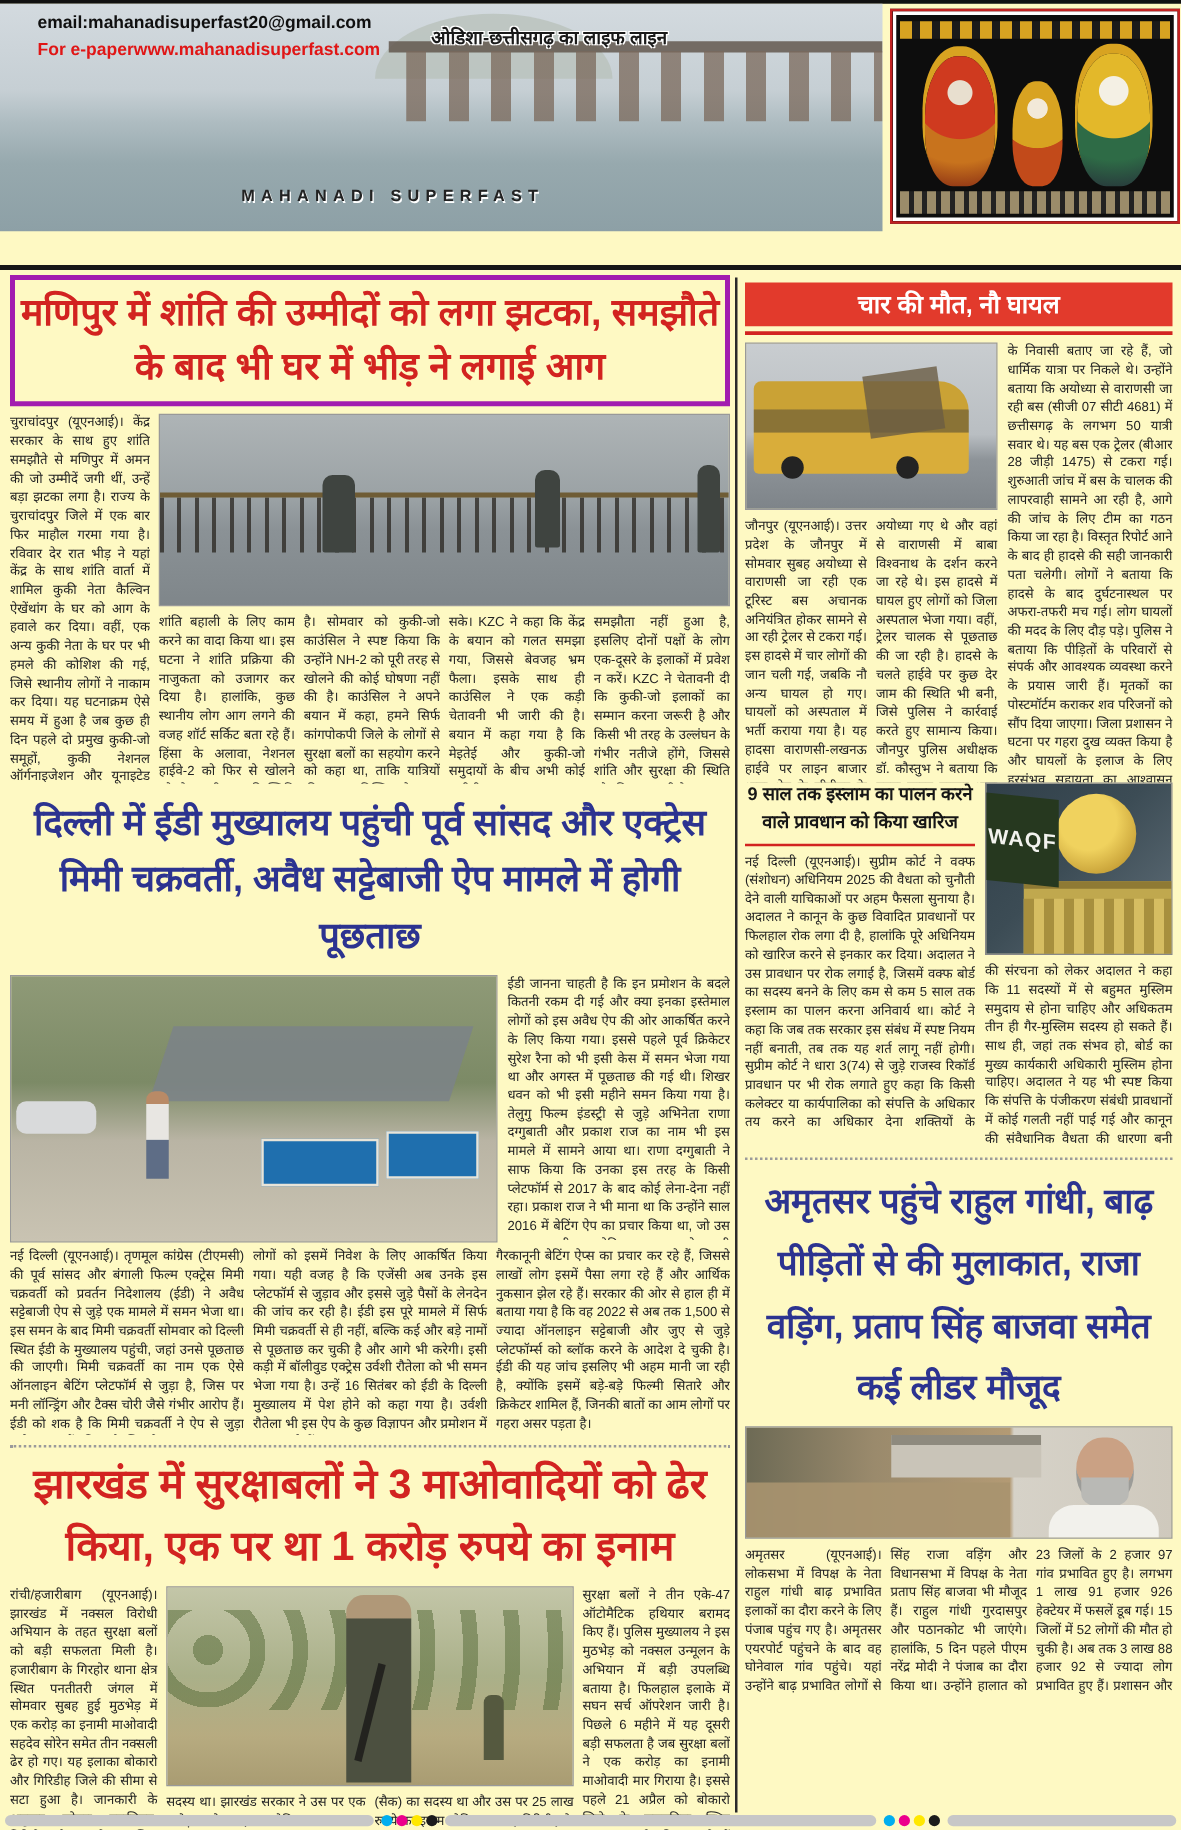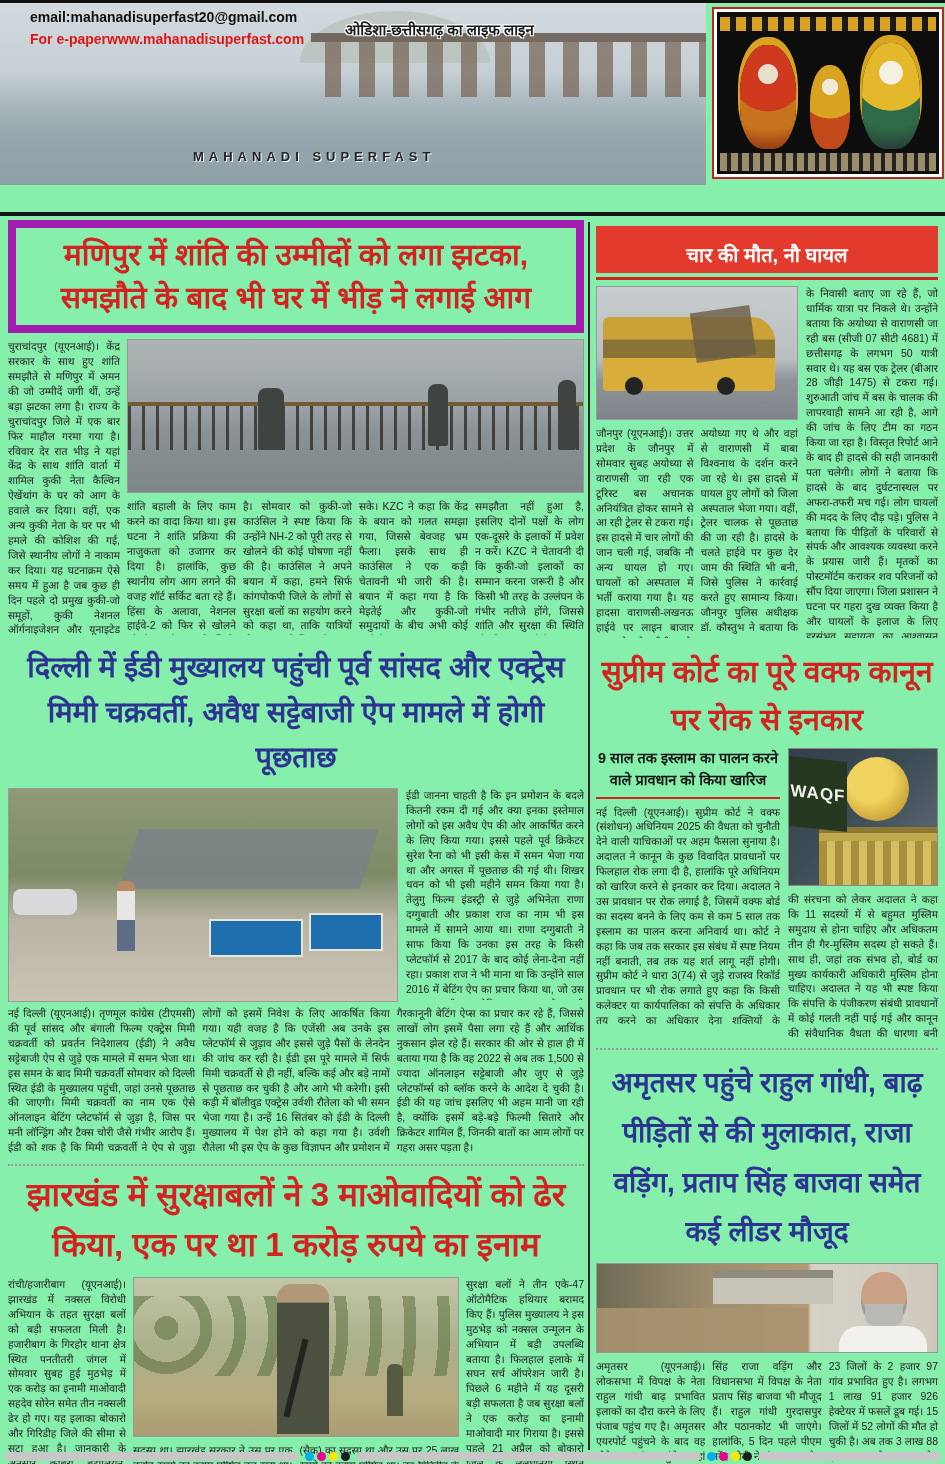--- a/index.html
+++ b/index.html
@@ -1,16 +1,16 @@
 <!DOCTYPE html>
 <html><head>
 <meta charset="utf-8">
 <style>
   html,body{margin:0;padding:0;background:#e9e9e9;}
-  .page{position:relative;width:945px;height:1464px;margin:0 auto;background:#86efac;overflow:hidden;
+  .page{position:relative;width:945px;height:1464px;margin:0 auto;background:#fef9c3;overflow:hidden;
         font-family:"Liberation Sans","DejaVu Sans",sans-serif;color:#1c1c1c;}
   .top-rule{position:absolute;left:0;top:0;width:100%;height:3px;background:#111;}
 
   
   .header{position:absolute;left:0;top:3px;width:945px;height:182px;}
   .header-photo{position:absolute;left:0;top:0;width:706px;height:182px;overflow:hidden;
       background:linear-gradient(to bottom,#d3dadf 0%,#c6cfd4 38%,#aebcc1 52%,#97a9ae 70%,#8da0a6 100%);}
   .bridge{position:absolute;right:0;top:38px;width:54%;height:56px;
       background:repeating-linear-gradient(90deg,#7a685a 0 16px,rgba(0,0,0,0) 16px 34px);opacity:.75;}
   .bridge-deck{position:absolute;right:0;top:30px;width:56%;height:9px;background:#5d5046;opacity:.8;}
@@ -50,21 +50,21 @@
   .half.right{left:596px;width:342px;}
 
   .bt{font-size:10.5px;line-height:1.42;text-align:justify;color:#232323;overflow:hidden;}
   .cols{display:flex;gap:7px;}
   .cols .bt{flex:1;}
 
   .h-red{color:#d22320;} .h-blue{color:#2c3390;} .h-black{color:#121212;}
   .headline{font-weight:bold;text-align:center;}
 
   
-  .manipur-headbox{border:8px solid #a21caf;padding:6px 4px;margin-bottom:6px;}
+  .manipur-headbox{border:4px solid #a21caf;padding:6px 4px;margin-bottom:6px;}
   .manipur-headbox .headline{font-size:30px;line-height:1.42;}
   .manipur-body{display:flex;gap:7px;height:296px;}
   .manipur-c1{width:112px;height:296px;}
   .manipur-rest{flex:1;display:flex;flex-direction:column;gap:6px;}
   .manipur-photo{height:152px;position:relative;overflow:hidden;border:1px solid #999;
       background:linear-gradient(to bottom,#aeb4b6 0%,#9aa1a4 45%,#8b9296 60%,#7f868a 100%);}
   .mp-barricade{position:absolute;left:0;top:62px;width:100%;height:44px;
       background:repeating-linear-gradient(90deg,rgba(40,36,30,.75) 0 3px,rgba(0,0,0,0) 3px 14px);border-top:4px solid #6f5c35;}
   .mp-soldier{position:absolute;width:26px;height:62px;border-radius:8px 8px 2px 2px;background:#3f4440;}
   .ms1{left:130px;top:48px;} .ms2{left:300px;top:44px;width:20px;} .ms3{left:430px;top:40px;width:18px;height:70px;}
@@ -98,21 +98,21 @@
   .jh-soldier{position:absolute;left:44%;top:6px;width:52px;height:150px;border-radius:14px 14px 0 0;
       background:linear-gradient(to bottom,#b09878 0 12%,#4c5040 13% 100%);}
   .jh-gun{position:absolute;left:49%;top:60px;width:6px;height:80px;background:#23231f;transform:rotate(14deg);}
   .jh-soldier2{position:absolute;left:78%;top:86px;width:16px;height:52px;border-radius:6px 6px 0 0;background:#55593f;}
   .jh-cols{display:flex;gap:7px;height:100px;}
   .jh-cols .bt{flex:1;}
   .jh-side{width:118px;height:266px;}
 
   
   .bus-headline{font-size:28px;line-height:1.6;margin-top:0;}
-  .bus-deck{margin:6px 0 0;background:#e23a2c;color:#fff;font-weight:bold;font-size:20px;text-align:center;padding:15px 0 5px;}
+  .bus-deck{margin:6px 0 0;background:#e23a2c;color:#fff;font-weight:bold;font-size:20px;text-align:center;padding:3px 0 5px;}
   .red-rule{height:3px;background:#d22320;margin:4px 0 6px;}
   .bus-body{display:flex;gap:8px;height:352px;}
   .bus-leftarea{width:202px;display:flex;flex-direction:column;gap:6px;}
   .bus-photo{height:134px;position:relative;overflow:hidden;border:1px solid #999;
       background:linear-gradient(to bottom,#c9cdd0 0%,#b9bec2 55%,#8e9499 70%,#7e8489 100%);}
   .bus-shape{position:absolute;left:6px;top:30px;width:172px;height:74px;border-radius:6px 24px 4px 4px;
       background:linear-gradient(to bottom,#caa235 0 30%,#8a7336 31% 55%,#d9ad3a 56% 100%);}
   .bus-wreck{position:absolute;left:96px;top:22px;width:60px;height:50px;background:#6a5d44;transform:rotate(-8deg);opacity:.8;}
   .bus-wheel{position:absolute;bottom:24px;width:18px;height:18px;border-radius:50%;background:#232323;}
   .bw1{left:28px;} .bw2{left:120px;}
@@ -273,21 +273,20 @@
           <div class="bus-cols">
             <div class="bt">जौनपुर (यूएनआई)। उत्तर प्रदेश के जौनपुर में सोमवार सुबह अयोध्या से वाराणसी जा रही एक टूरिस्ट बस अचानक अनियंत्रित होकर सामने से आ रही ट्रेलर से टकरा गई। इस हादसे में चार लोगों की जान चली गई, जबकि नौ अन्य घायल हो गए। घायलों को अस्पताल में भर्ती कराया गया है। यह हादसा वाराणसी-लखनऊ हाईवे पर लाइन बाजार थाना क्षेत्र के सीहीपुर के पास हुआ। हादसे में मरने वाले सभी श्रद्धालु छत्तीसगढ़ के रहने वाले थे। सभी रामलला के दर्शन करने</div>
             <div class="bt">अयोध्या गए थे और वहां से वाराणसी में बाबा विश्वनाथ के दर्शन करने जा रहे थे। इस हादसे में घायल हुए लोगों को जिला अस्पताल भेजा गया। वहीं, ट्रेलर चालक से पूछताछ की जा रही है। हादसे के चलते हाईवे पर कुछ देर जाम की स्थिति भी बनी, जिसे पुलिस ने कार्रवाई करते हुए सामान्य किया। जौनपुर पुलिस अधीक्षक डॉ. कौस्तुभ ने बताया कि घटना लाइन बाजार थाना क्षेत्र के सीहीपुर रेलवे क्रॉसिंग के पास हुई। टूरिस्ट बस में 50 यात्री सवार थे। सभी यात्री छत्तीसगढ़</div>
           </div>
         </div>
         <div class="bt bus-side">के निवासी बताए जा रहे हैं, जो धार्मिक यात्रा पर निकले थे। उन्होंने बताया कि अयोध्या से वाराणसी जा रही बस (सीजी 07 सीटी 4681) में छत्तीसगढ़ के लगभग 50 यात्री सवार थे। यह बस एक ट्रेलर (बीआर 28 जीड़ी 1475) से टकरा गई। शुरुआती जांच में बस के चालक की लापरवाही सामने आ रही है, आगे की जांच के लिए टीम का गठन किया जा रहा है। विस्तृत रिपोर्ट आने के बाद ही हादसे की सही जानकारी पता चलेगी। लोगों ने बताया कि हादसे के बाद दुर्घटनास्थल पर अफरा-तफरी मच गई। लोग घायलों की मदद के लिए दौड़ पड़े। पुलिस ने बताया कि पीड़ितों के परिवारों से संपर्क और आवश्यक व्यवस्था करने के प्रयास जारी हैं। मृतकों का पोस्टमॉर्टम कराकर शव परिजनों को सौंप दिया जाएगा। जिला प्रशासन ने घटना पर गहरा दुख व्यक्त किया है और घायलों के इलाज के लिए हरसंभव सहायता का आश्वासन दिया है।</div>
       </div>
     </div>
 
     <div class="article">
-      <div class="headline h-red waqf-headline">सुप्रीम कोर्ट का पूरे वक्फ कानून पर रोक से इनकार</div>
       <div class="waqf-row">
         <div class="waqf-left">
           <div class="waqf-deck">9 साल तक इस्लाम का पालन करने वाले प्रावधान को किया खारिज</div>
           <div class="bt waqf-c1">नई दिल्ली (यूएनआई)। सुप्रीम कोर्ट ने वक्फ (संशोधन) अधिनियम 2025 की वैधता को चुनौती देने वाली याचिकाओं पर अहम फैसला सुनाया है। अदालत ने कानून के कुछ विवादित प्रावधानों पर फिलहाल रोक लगा दी है, हालांकि पूरे अधिनियम को खारिज करने से इनकार कर दिया। अदालत ने उस प्रावधान पर रोक लगाई है, जिसमें वक्फ बोर्ड का सदस्य बनने के लिए कम से कम 5 साल तक इस्लाम का पालन करना अनिवार्य था। कोर्ट ने कहा कि जब तक सरकार इस संबंध में स्पष्ट नियम नहीं बनाती, तब तक यह शर्त लागू नहीं होगी। सुप्रीम कोर्ट ने धारा 3(74) से जुड़े राजस्व रिकॉर्ड प्रावधान पर भी रोक लगाते हुए कहा कि किसी कलेक्टर या कार्यपालिका को संपत्ति के अधिकार तय करने का अधिकार देना शक्तियों के पृथक्करण के खिलाफ है। कोर्ट ने स्पष्ट किया कि जब तक वक्फ संपत्ति से जुड़ा अंतिम निर्णय वक्फ ट्रिब्यूनल और हाई कोर्ट से नहीं हो जाता, तब तक वक्फ को संपत्ति से बेदखल नहीं किया जा सकता और न ही किसी तीसरे पक्ष के अधिकार बनाए जाएंगे। बोर्ड</div>
         </div>
         <div class="waqf-rightarea">
           <div class="waqf-img">
             <div class="waqf-dome"></div>
             <div class="waqf-building"></div>
             <div class="waqf-pillars"></div>

